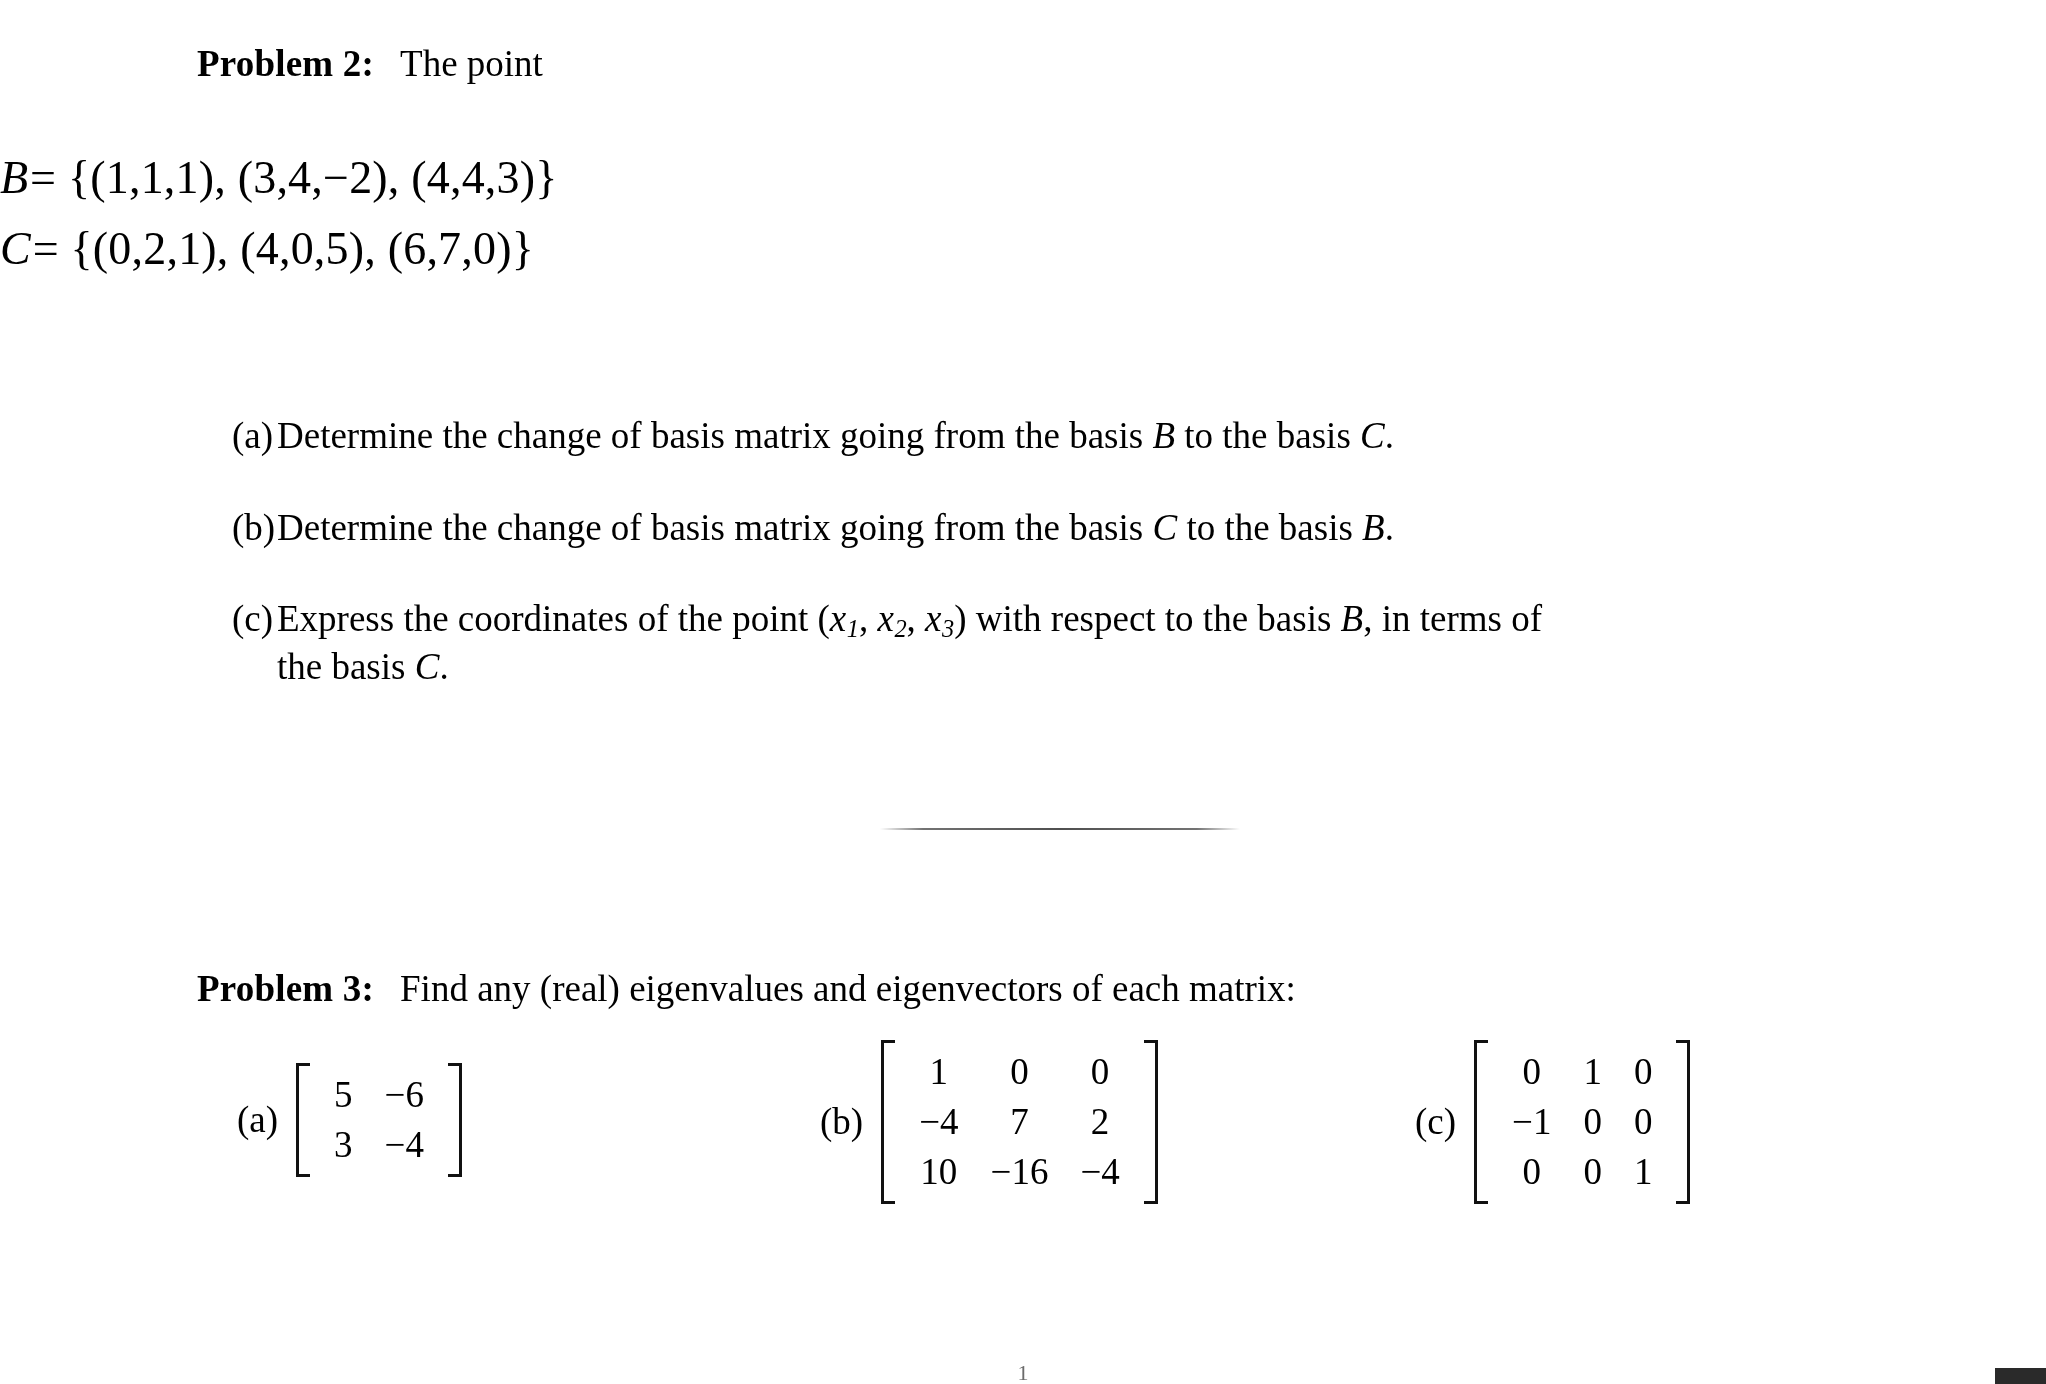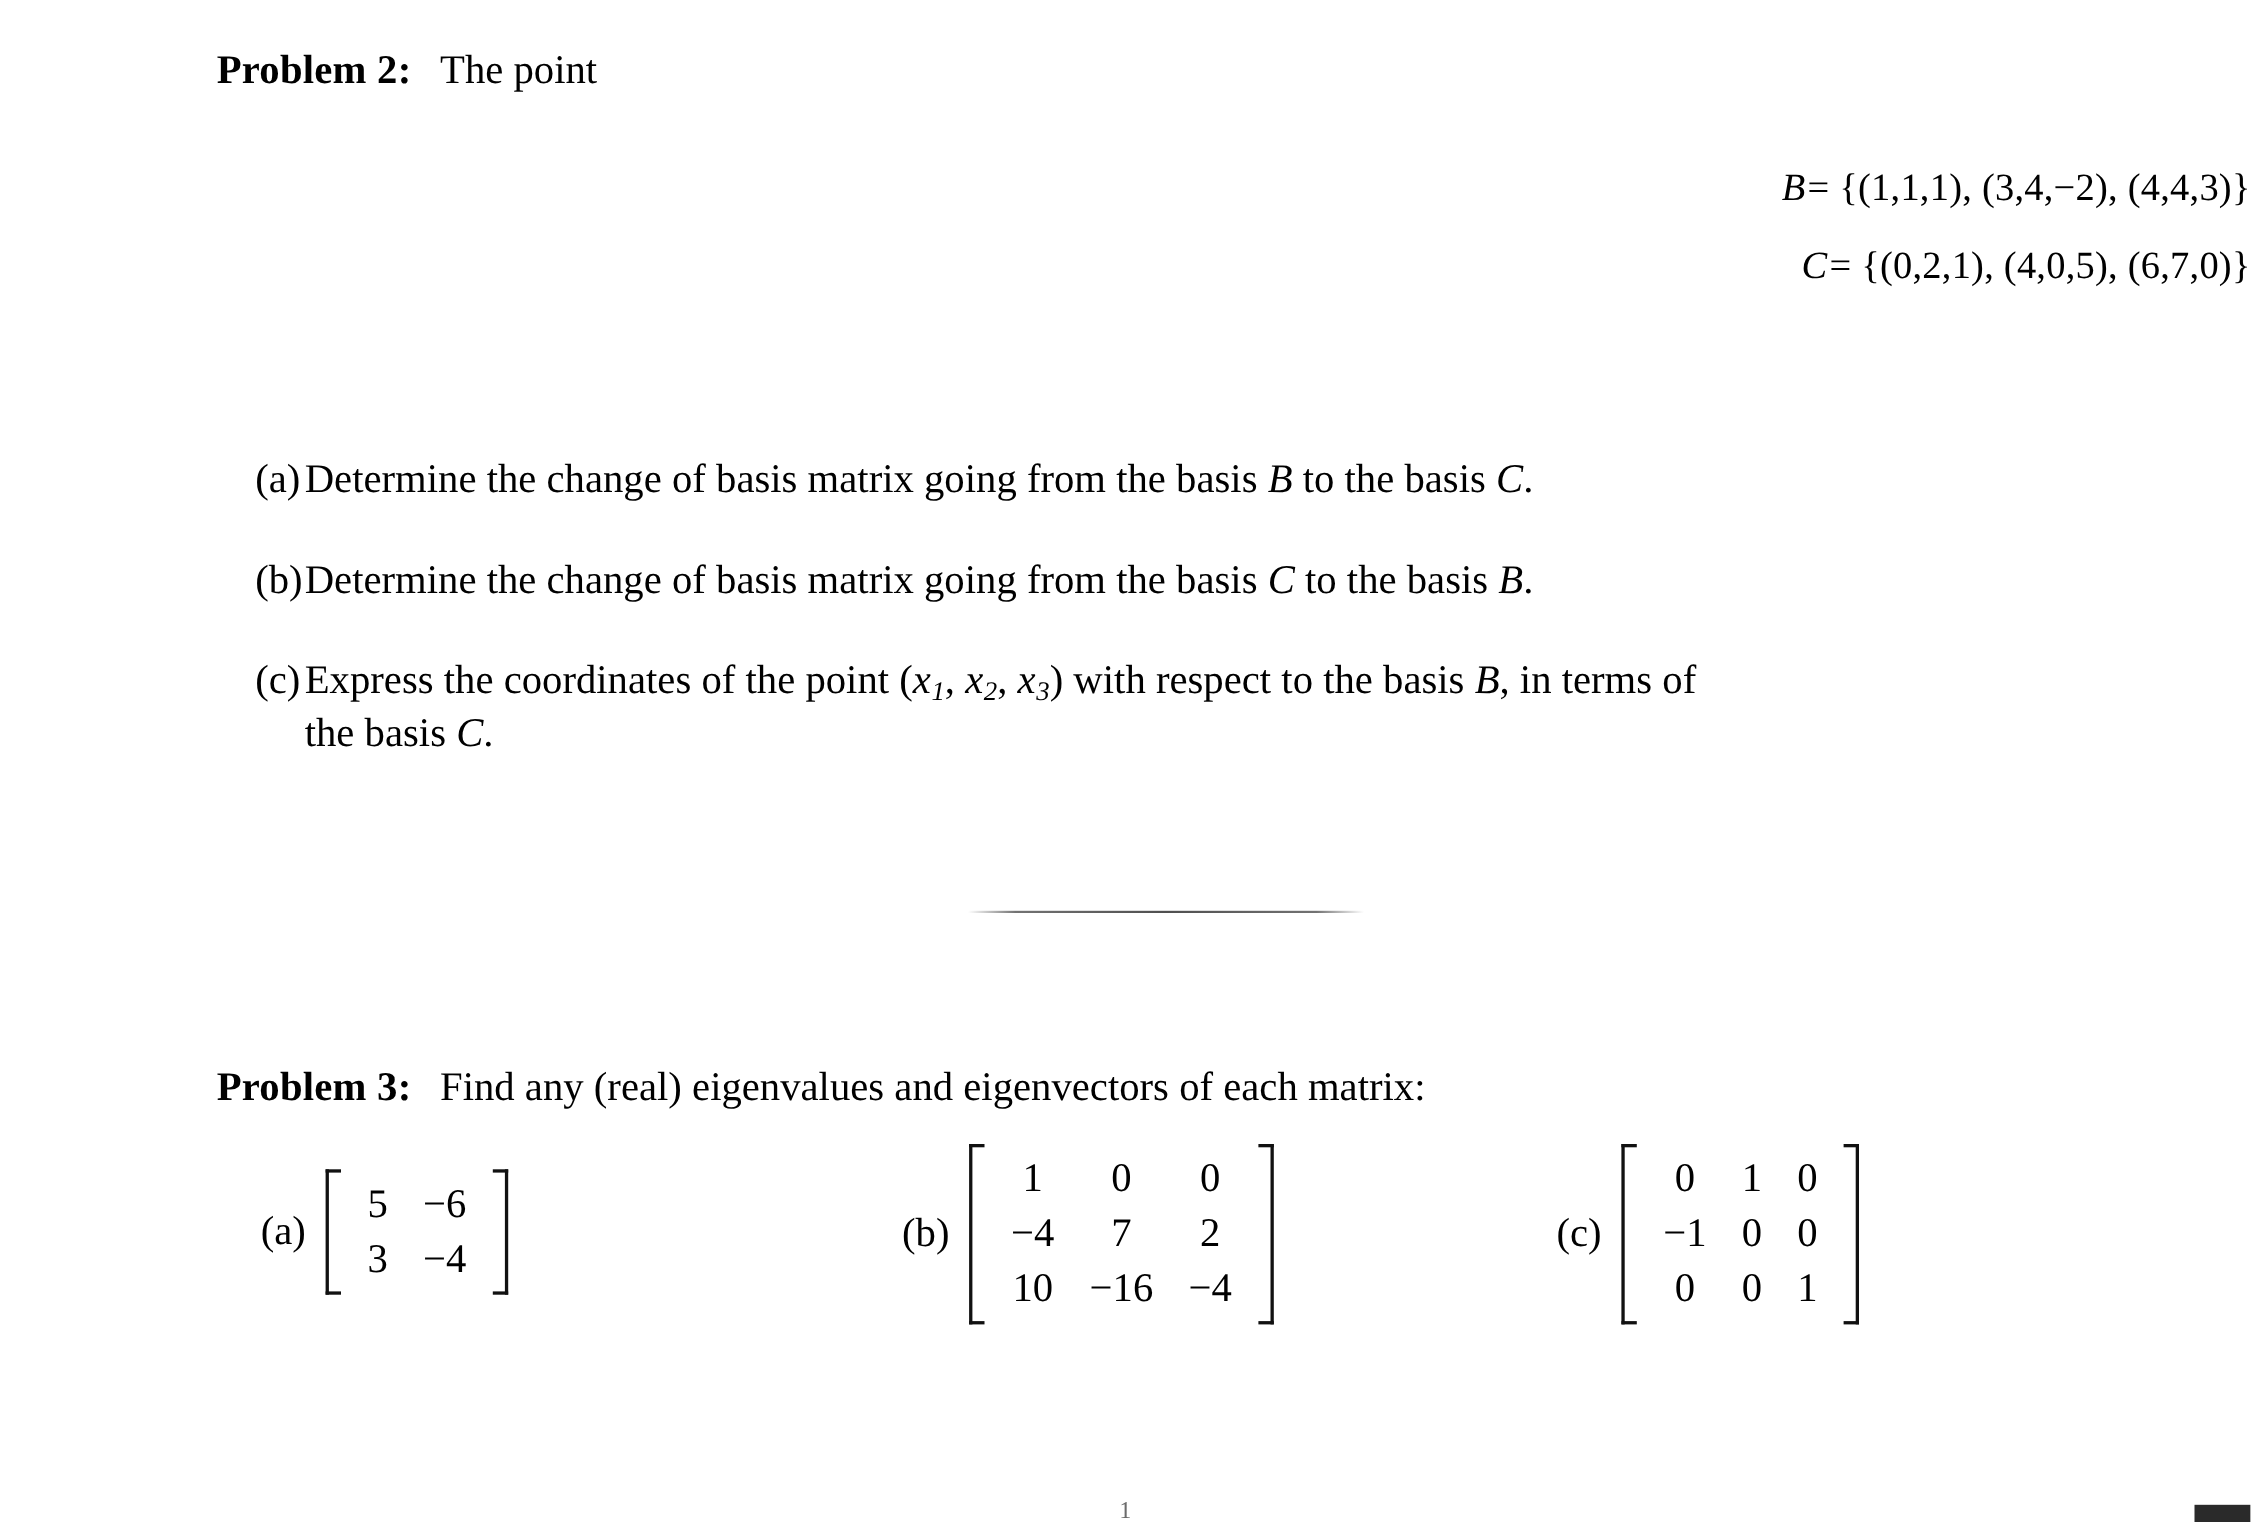--- a/index.html
+++ b/index.html
@@ -45,22 +45,22 @@
     font-size: 37px;
     line-height: 1.25;
     white-space: nowrap;
   }
 
   
   .eq {
     position: absolute;
     width: 2046px;
     left: 0;
-    text-align: right;
-    font-size: 35px;
+    text-align: left;
+    font-size: 46px;
     white-space: nowrap;
   }
   .eq .var {
     font-style: italic;
     font-family: "Liberation Serif", "DejaVu Serif", serif;
     padding-right: 2px;
   }
   .eq .tuple { letter-spacing: 0.2px; }
 
   

